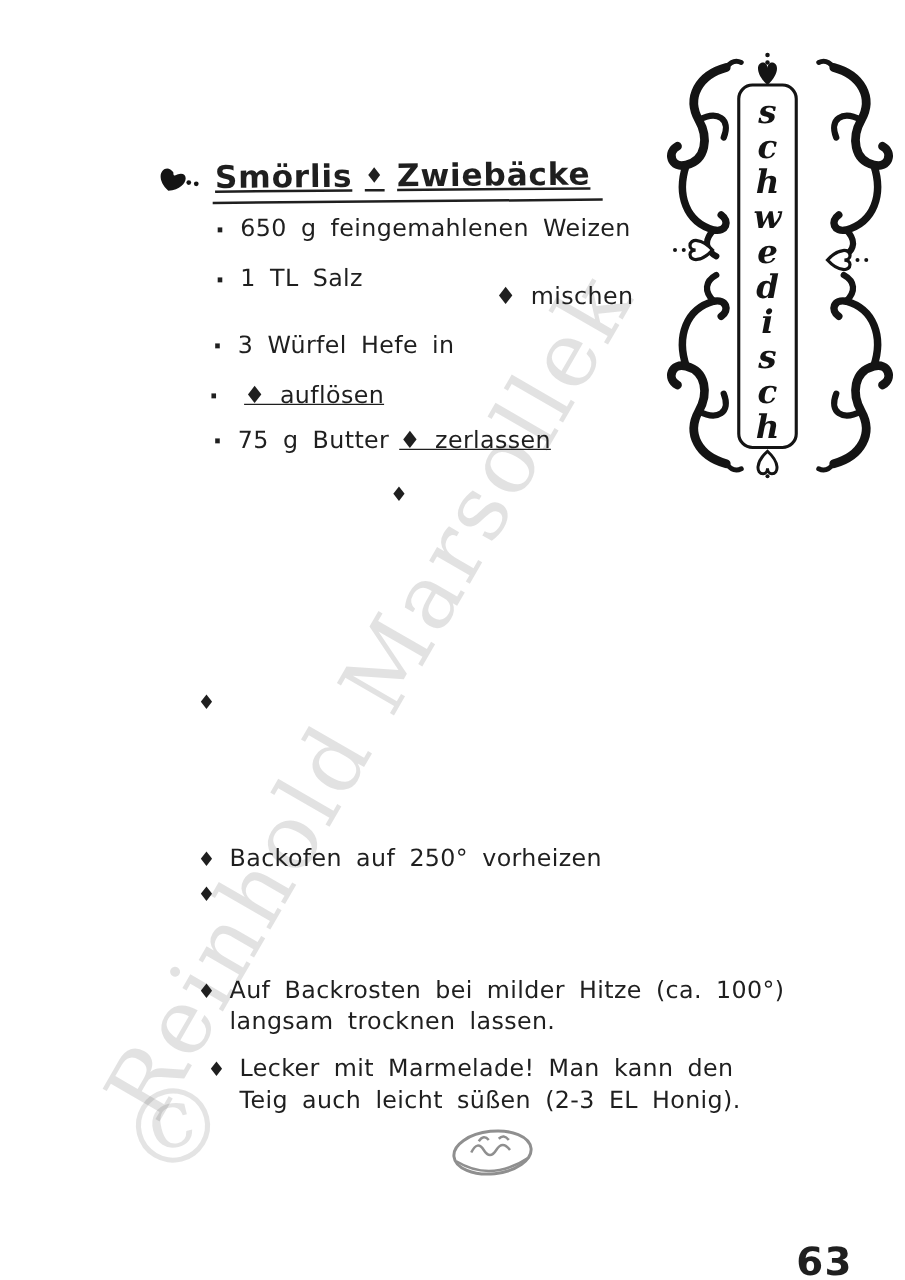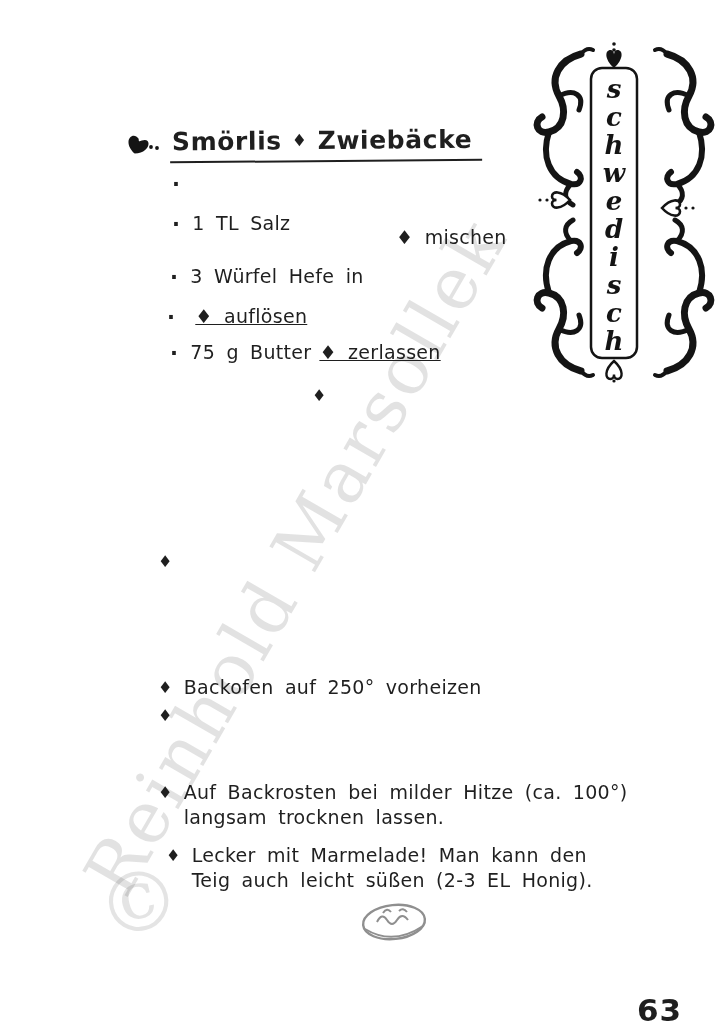--- a/index.html
+++ b/index.html
@@ -20,21 +20,21 @@
     transform:rotate(-60deg);transform-origin:0 50%;
     pointer-events:none;
   }
   .copyright{
     left:98px;top:862px;font-size:82px;line-height:1;
     color:rgba(50,50,50,.13);font-family:"DejaVu Serif", serif;
     transform:rotate(-14deg);pointer-events:none;
   }
 
   
-  .title-row{left:120px;top:126px;display:flex;align-items:flex-end;gap:8px;}
+  .title-row{left:120px;top:126px;display:flex;align-items:center;gap:8px;text-decoration:underline;}
   .title-text{
     font-size:25px;font-weight:bold;letter-spacing:.6px;word-spacing:9px;
     border-bottom:2.5px solid #1f1f1f;padding:0 10px 5px 2px;
     transform:rotate(-.5deg);
   }
   .title-sep{font-size:17px;vertical-align:3px;margin:0 10px;}
 
   
   .ing-row{display:flex;align-items:flex-start;font-size:19px;}
   .ing-bullet{font-size:21px;font-weight:bold;margin-right:12px;line-height:1.2;}
@@ -122,20 +122,21 @@
     <circle cx="31" cy="15" r="1.9" fill="#141414"></circle>
     <circle cx="37" cy="16" r="1.9" fill="#141414"></circle>
   </svg>
   <div class="title-text hand">
     <span>Smörlis</span><span class="title-sep">♦</span><span>Zwiebäcke</span>
   </div>
 </div>
 
 <div class="abs ing-row hand" style="left:172px;top:172px;">
   <span class="ing-bullet">·</span>
+  <span>650 g feingemahlenen Weizen</span>
 </div>
 <div class="abs ing-row hand" style="left:172px;top:212px;">
   <span class="ing-bullet">·</span>
   <span>1 TL Salz</span>
 </div>
 <div class="abs note-float hand" style="left:396px;top:226px;">♦ mischen</div>
 
 <div class="abs ing-row hand" style="left:170px;top:265px;">
   <span class="ing-bullet">·</span>
   <span>3 Würfel Hefe in</span>

